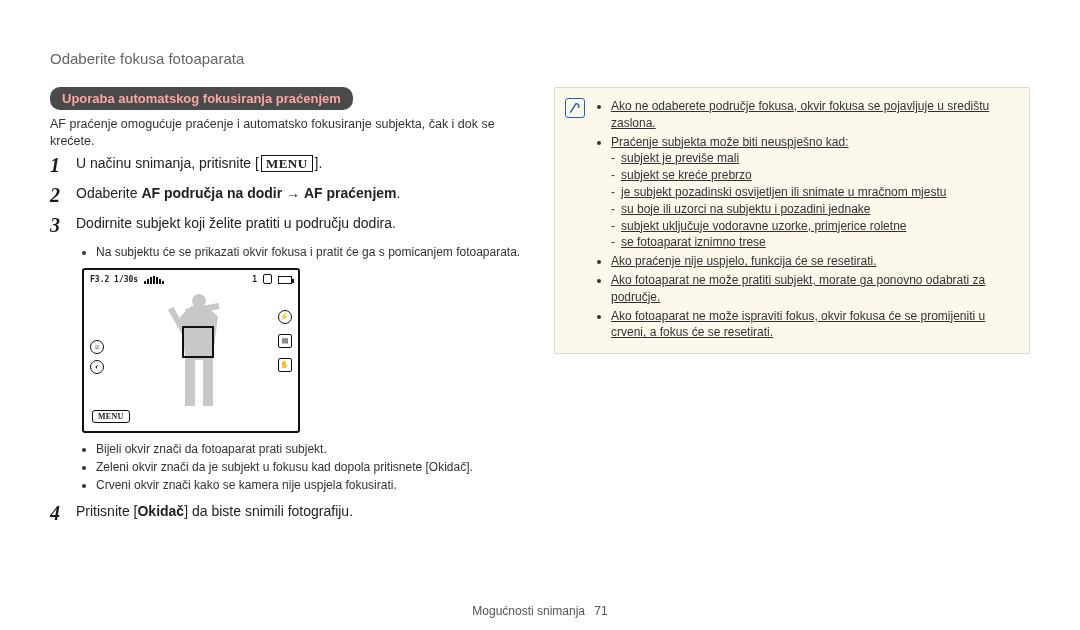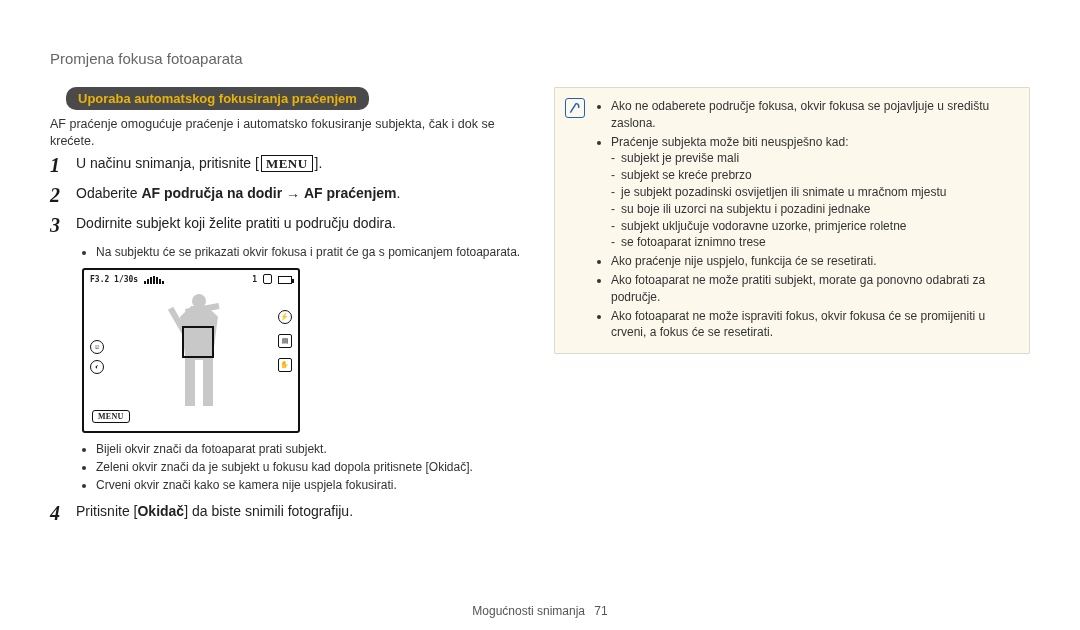--- a/index.html
+++ b/index.html
@@ -19,27 +19,26 @@
   }
   .cols {
     display: flex;
     gap: 28px;
   }
   .col-left { flex: 1 1 50%; }
   .col-right { flex: 1 1 50%; }
   .section-pill {
     display: inline-block;
     background: #4a4a4a;
-    color: #eab308;
+    color: #fca5a5;
     font-size: 13px;
     font-weight: 600;
     padding: 4px 12px;
     border-radius: 10px;
     margin-bottom: 6px;
-    margin-left: 16px;
   }
   .intro {
     font-size: 12.5px;
     color: #333;
     line-height: 1.35;
   }
   .steps { margin-top: 4px; }
   .step {
     display: flex;
     align-items: flex-start;
@@ -172,39 +171,39 @@
   }
   .note-ico {
     position: absolute;
     left: 10px; top: 10px;
     width: 20px; height: 20px;
     border: 1.5px solid #2060c0;
     border-radius: 3px;
     display: flex; align-items: center; justify-content: center;
   }
   .note-ico svg { width: 14px; height: 14px; }
-  .note-box > ul { margin: 0; padding: 0; }
+  .note-box > ul { margin: 0; padding: 0; text-decoration: underline; }
   .note-box > ul > li { list-style: disc; margin-left: 14px; margin-bottom: 2px; }
   .note-box ul.dash li { list-style: none; position: relative; margin-left: 10px; }
   .note-box ul.dash li::before { content: "-"; position: absolute; left: -10px; }
 
   .footer {
     position: absolute;
     bottom: 12px;
     left: 0; right: 0;
     text-align: center;
     font-size: 12px;
     color: #555;
   }
   .footer .pn { margin-left: 6px; }
 </style>
 </head>
 <body>
 
-<div class="breadcrumb">Promjena fokusa fotoaparata</div>
+<div class="breadcrumb">Odaberite fokusa fotoaparata</div>
 
 <div class="cols">
   <div class="col-left">
     <div class="section-pill">Uporaba automatskog fokusiranja praćenjem</div>
     <div class="intro">AF praćenje omogućuje praćenje i automatsko fokusiranje subjekta, čak i dok se krećete.</div>
 
     <div class="steps">
 
       <div class="step">
         <div class="step-n">1</div>

